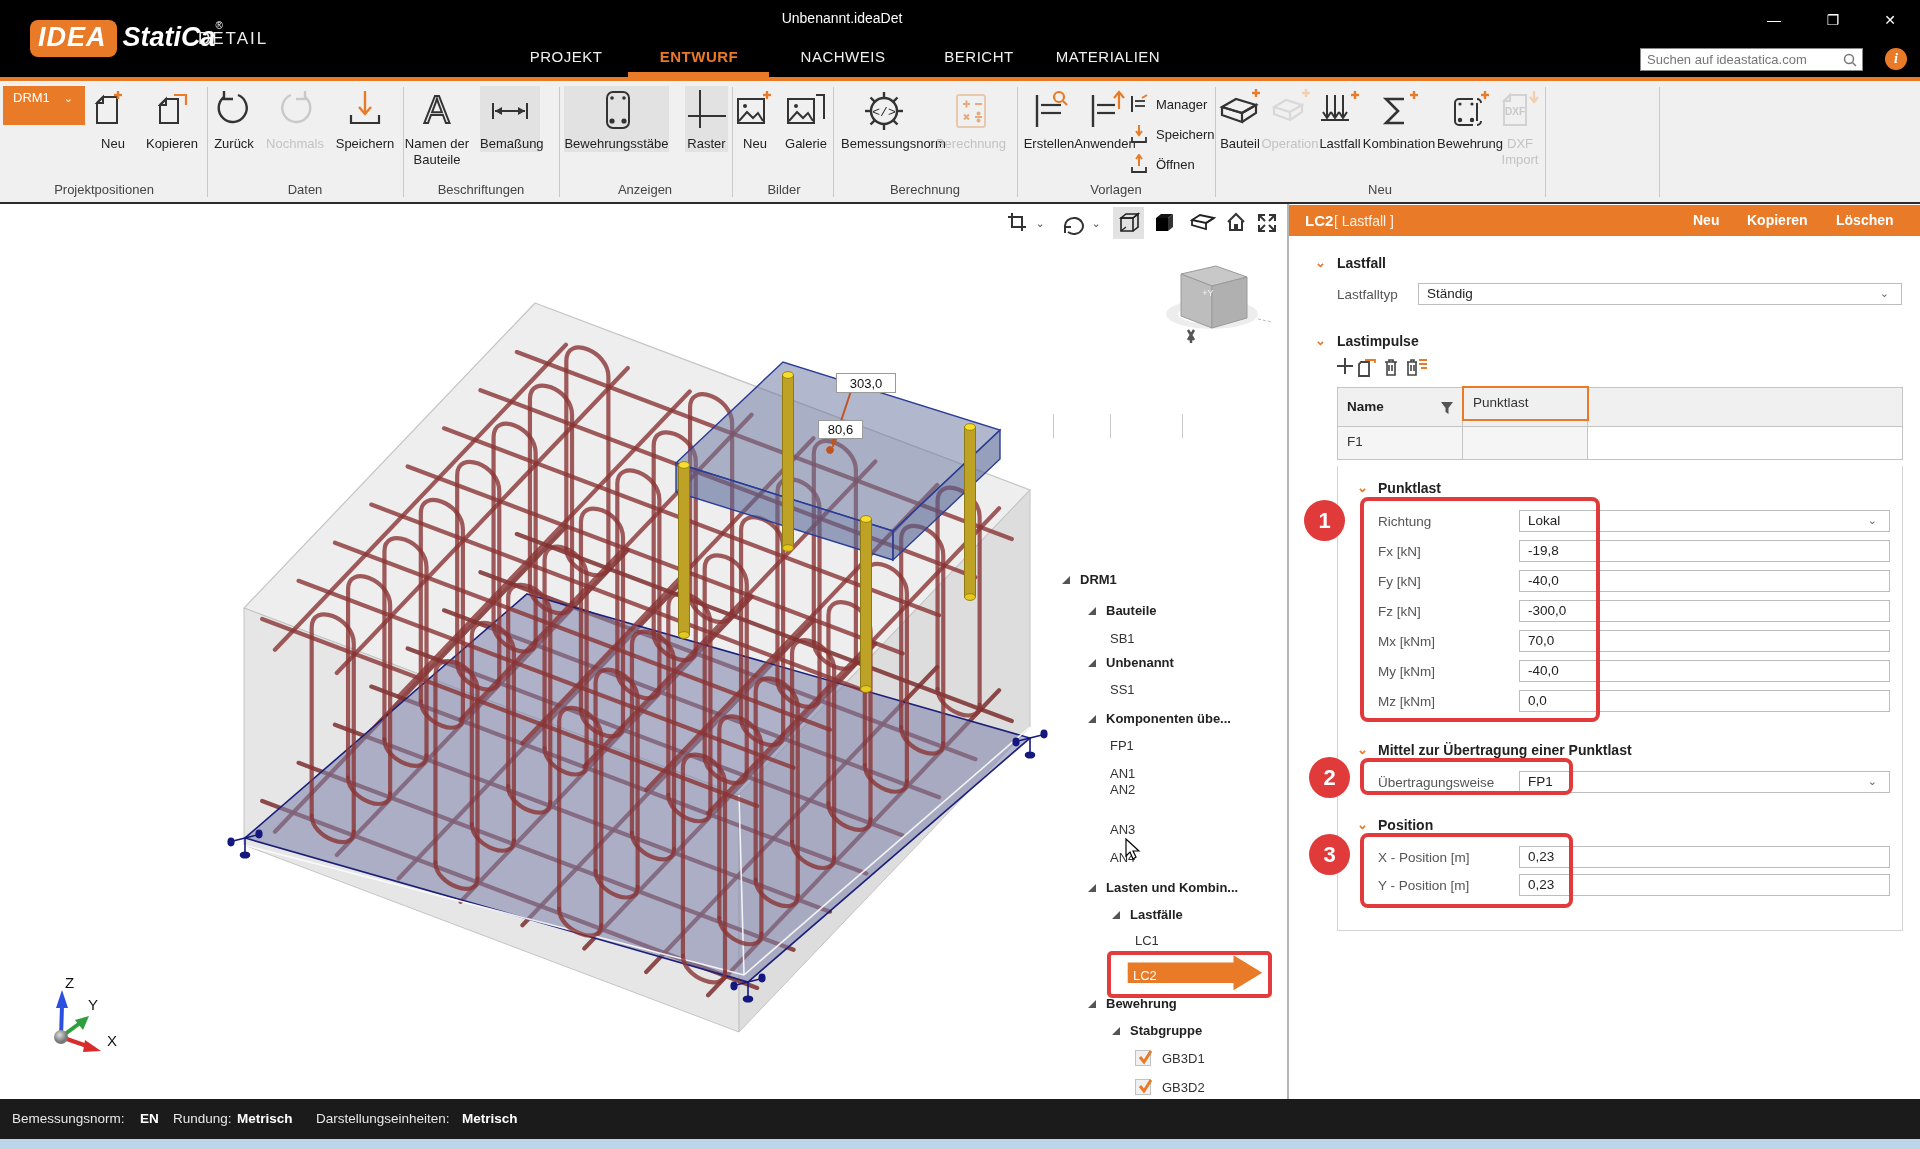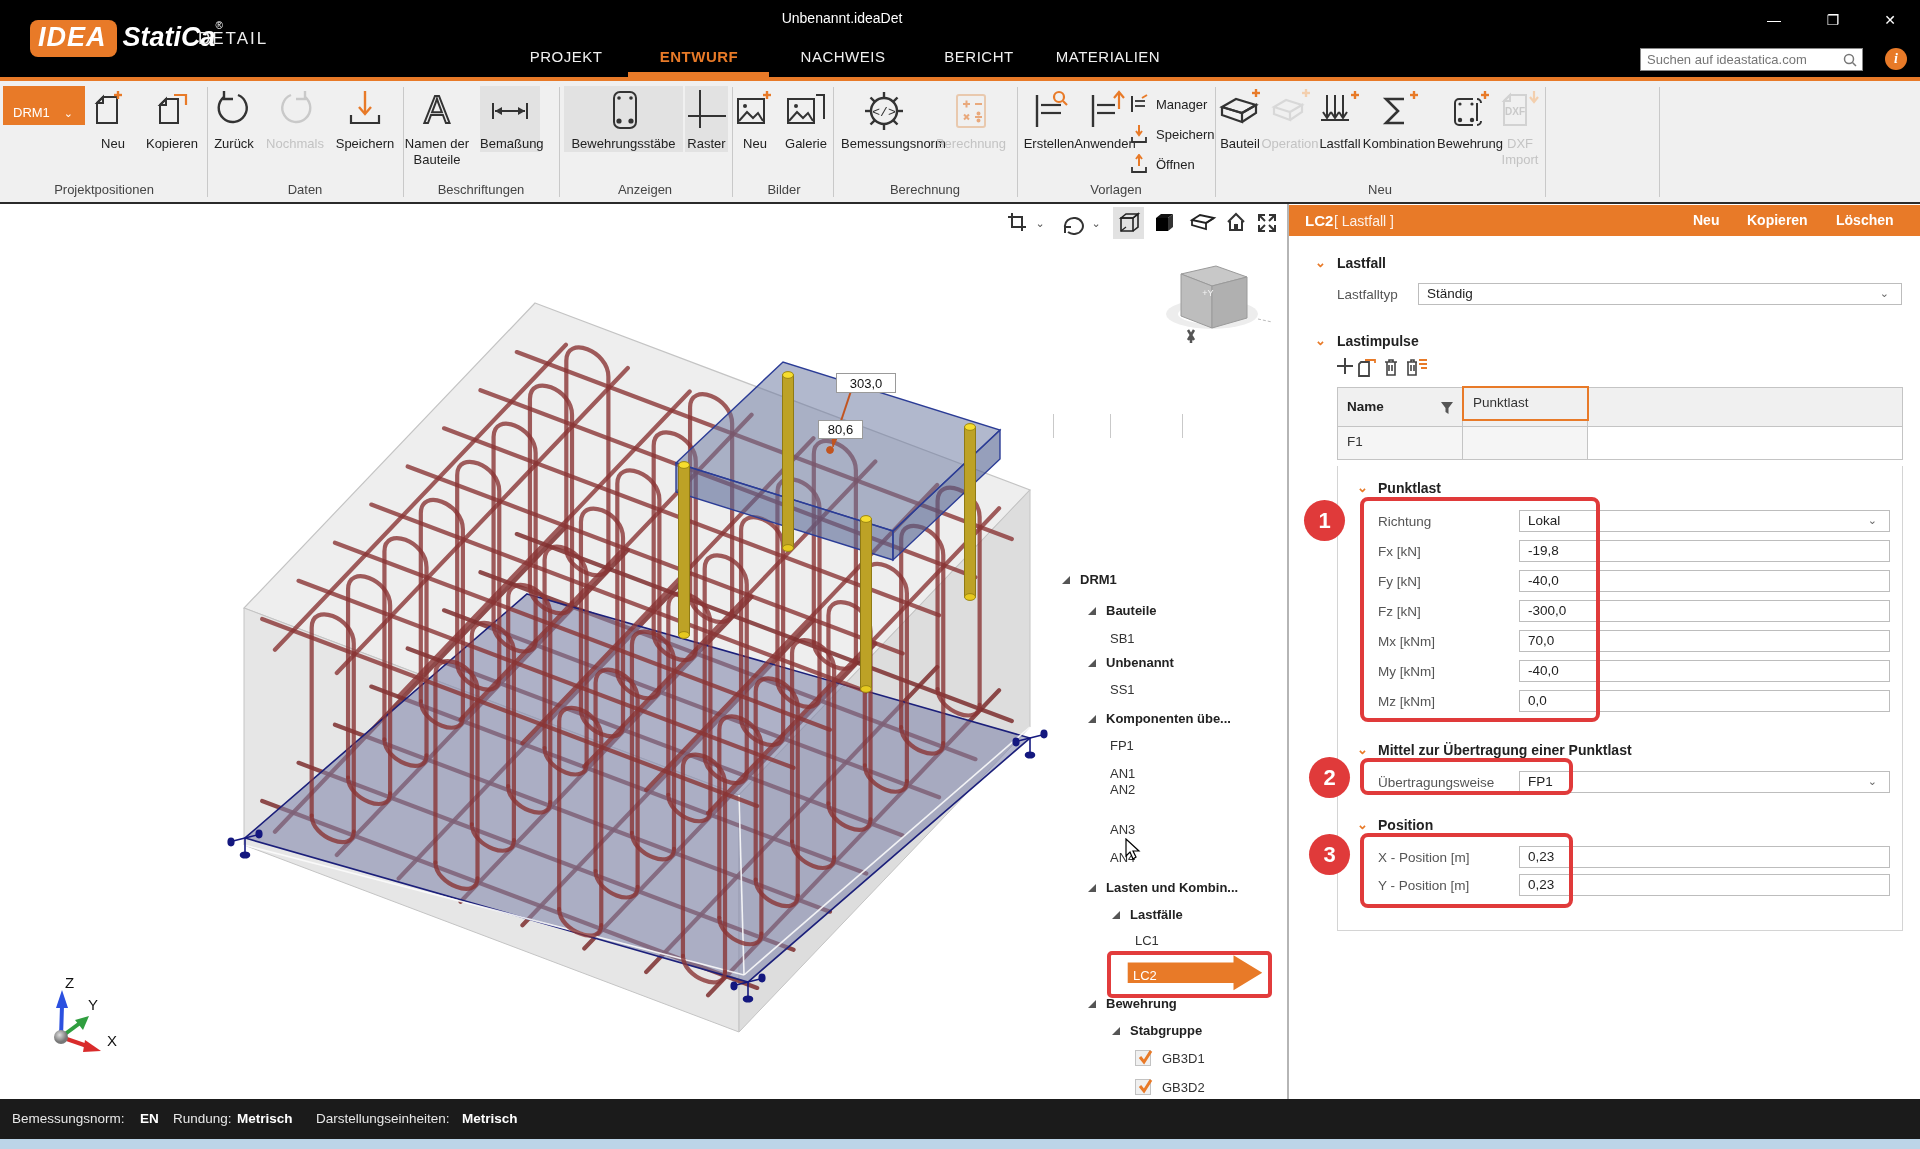--- a/index.html
+++ b/index.html
@@ -25,21 +25,21 @@
   
   #ribbon { position:absolute; left:0; top:81px; width:1920px; height:121px; background:#f0f0f0; }
   #ribbon-bottom { position:absolute; left:0; top:202px; width:1920px; height:2px; background:#2a2a2a; }
   .rsep { position:absolute; top:6px; width:1px; height:110px; background:#c9c9c9; }
   .rgl { position:absolute; top:101px; transform:translateX(-50%); font-size:13px; color:#444; white-space:nowrap; }
   .ri { position:absolute; top:5px; text-align:center; }
   .ri .ric { display:block; height:50px; display:flex; align-items:center; justify-content:center; }
   .ri .ril { font-size:13px; color:#222; white-space:nowrap; line-height:16px; }
   .ri.disabled .ril { color:#c3c3c3; }
   .toggled { background:#e2e2e2; }
-  #drm1 { position:absolute; left:3px; top:5px; width:82px; height:39px; background:#e87a28; color:#fff; font-size:13px; line-height:54px; padding-left:10px; }
+  #drm1 { position:absolute; left:3px; top:5px; width:82px; height:39px; background:#e87a28; color:#fff; font-size:13px; line-height:24px; padding-left:10px; }
   #drm1 .chev { margin-left:14px; font-size:11px; }
   .stackitem { position:absolute; left:1128px; height:26px; display:flex; align-items:center; gap:6px; font-size:13px; color:#222; }
   
   #viewport { position:absolute; left:0; top:204px; width:1287px; height:895px; background:#fff; }
   #vdivider { position:absolute; left:1287px; top:204px; width:2px; height:895px; background:#b5b5b5; }
   #panel { position:absolute; left:1289px; top:204px; width:631px; height:895px; background:#fff; }
   
   .vtb { position:absolute; display:flex; align-items:center; justify-content:center; }
   .vsep { position:absolute; top:210px; width:1px; height:24px; background:#c9c9c9; }
   
@@ -181,21 +181,21 @@
           <line x1="40" y1="14" x2="40" y2="30" stroke="#333" stroke-width="2"></line>
           <line x1="8" y1="22" x2="38" y2="22" stroke="#333" stroke-width="2"></line>
           <path d="M8,22 l7,-4 v8 z" fill="#333"></path>
           <path d="M38,22 l-7,-4 v8 z" fill="#333"></path>
         </svg>
       </span>
     <div class="ril">Bemaßung</div>
   </div>
   <div class="rsep" style="left:559px"></div>
 
-  <div class="ri toggled" style="left:564px;width:119px">
+  <div class="ri toggled" style="left:564px;width:105px">
     <span class="ric">
         <svg width="44" height="46">
           <rect x="12" y="4" width="22" height="36" rx="6" fill="none" stroke="#333" stroke-width="2"></rect>
           <circle cx="17" cy="10" r="1.8" fill="#333"></circle>
           <circle cx="29" cy="10" r="1.8" fill="#333"></circle>
           <circle cx="17" cy="33" r="2.6" fill="#333"></circle>
           <circle cx="29" cy="33" r="2.6" fill="#333"></circle>
         </svg>
       </span>
     <div class="ril">Bewehrungsstäbe</div>

